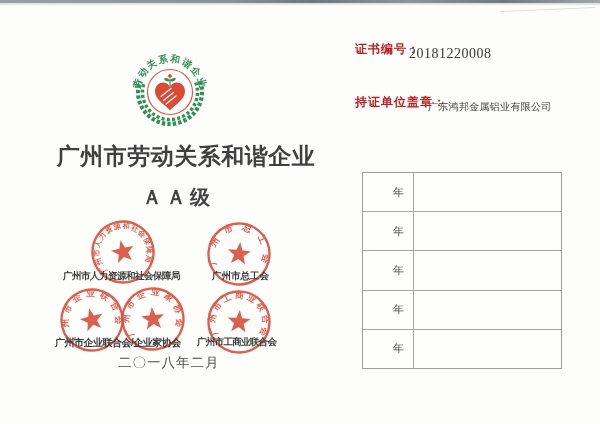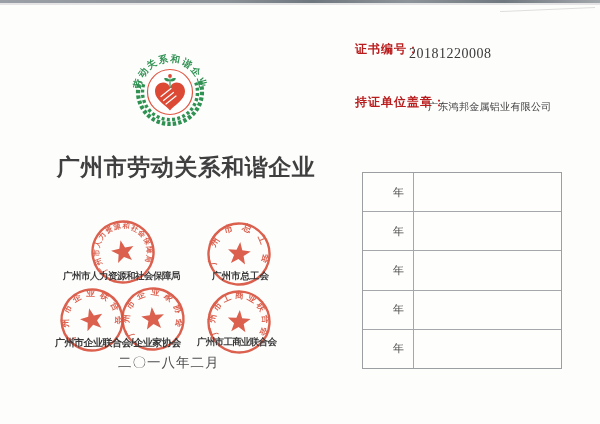--- a/index.html
+++ b/index.html
@@ -14,21 +14,21 @@
   
   .top-edge{position:absolute;left:0;top:0;width:600px;height:3px;
     background:linear-gradient(90deg,#9aa0a5 0%,#8a9197 38%,#6f777e 52%,#8d9499 68%,#70787f 84%,#a2a7ab 100%);}
   .top-shadow{position:absolute;left:0;top:3px;width:600px;height:2px;background:#e3e4e3;}
   .scratch{position:absolute;left:500px;top:9px;width:95px;height:1px;background:#dededb;transform:rotate(-2.5deg);}
 
   
   .logo{position:absolute;left:132px;top:54px;}
   .logo-arc{fill:#2f9152;font-weight:700;}
   .wreath{fill:none;stroke:#2f9152;}
-  .cert-title{position:absolute;left:52px;top:152px;width:268px;text-align:center;
+  .cert-title{position:absolute;left:52px;top:141px;width:268px;text-align:center;
     font-size:23px;font-weight:700;letter-spacing:0.5px;color:#3f3f3f;white-space:nowrap;}
   .cert-grade{position:absolute;left:142px;top:184px;font-size:20px;font-weight:600;
     letter-spacing:4px;color:#414141;white-space:nowrap;}
 
   .seal{position:absolute;opacity:0.9;}
   .seal-ring{fill:none;stroke:#d8503c;stroke-width:2.4px;}
   .seal-text{fill:#d8503c;font-weight:700;font-family:"Liberation Sans","DejaVu Sans",sans-serif;}
   .seal-star{fill:#d8503c;}
 
   .issuer{position:absolute;font-size:9.5px;font-weight:700;color:#383838;
@@ -78,20 +78,21 @@
     <g transform="translate(0,1.5)">
       <path fill="#dc4a35" d="M 0 17 C -4 12 -15 6 -15 -2 C -15 -10 -7.5 -12.5 -3 -10 C -1 -8.8 0 -6.5 0 -5 C 0 -6.5 1 -8.8 3 -10 C 7.5 -12.5 15 -10 15 -2 C 15 6 4 12 0 17 Z"></path>
       <path d="M -9 3 L 1 -5 M -6.5 7 L 3.5 -1 M -4 10.5 L 6 2.5" stroke="#ffffff" stroke-width="1.2" stroke-linecap="round" fill="none"></path>
       <path d="M 0 -5.5 C 0 -9 0 -12 0 -15" stroke="#2f9152" stroke-width="1.2" fill="none"></path>
       <path fill="#2f9152" d="M 0 -12.5 C -2.5 -11.5 -5 -12.5 -6 -15 C -3.5 -16 -1 -15 0 -12.5 Z M 0 -12.5 C 2.5 -11.5 5 -12.5 6 -15 C 3.5 -16 1 -15 0 -12.5 Z"></path>
       <circle cx="0" cy="-17.5" r="1.9" fill="#dc4a35"></circle>
     </g>
   </svg>
 
   <div class="cert-title">广州市劳动关系和谐企业</div>
+  <div class="cert-grade">ＡＡ级</div>
 
   <svg class="seal" style="left:87px;top:216px;transform:rotate(-12deg)" width="72" height="72" viewBox="-36 -36 72 72">
     <defs>
         <path id="arc1" d="M -17 17 A 24 24 0 1 1 17 17"></path>
       </defs>
     <circle class="seal-ring" r="30.5"></circle>
     <text class="seal-text" text-anchor="middle" style="font-size:7.2px;letter-spacing:1px">
       <textPath href="#arc1" startOffset="50%">广州市人力资源和社会保障局</textPath>
     </text>
     <polygon class="seal-star" points="0,-12 2.9,-4 11.4,-3.7 4.8,1.6 7.1,9.7 0,5 -7.1,9.7 -4.8,1.6 -11.4,-3.7 -2.9,-4"></polygon>

